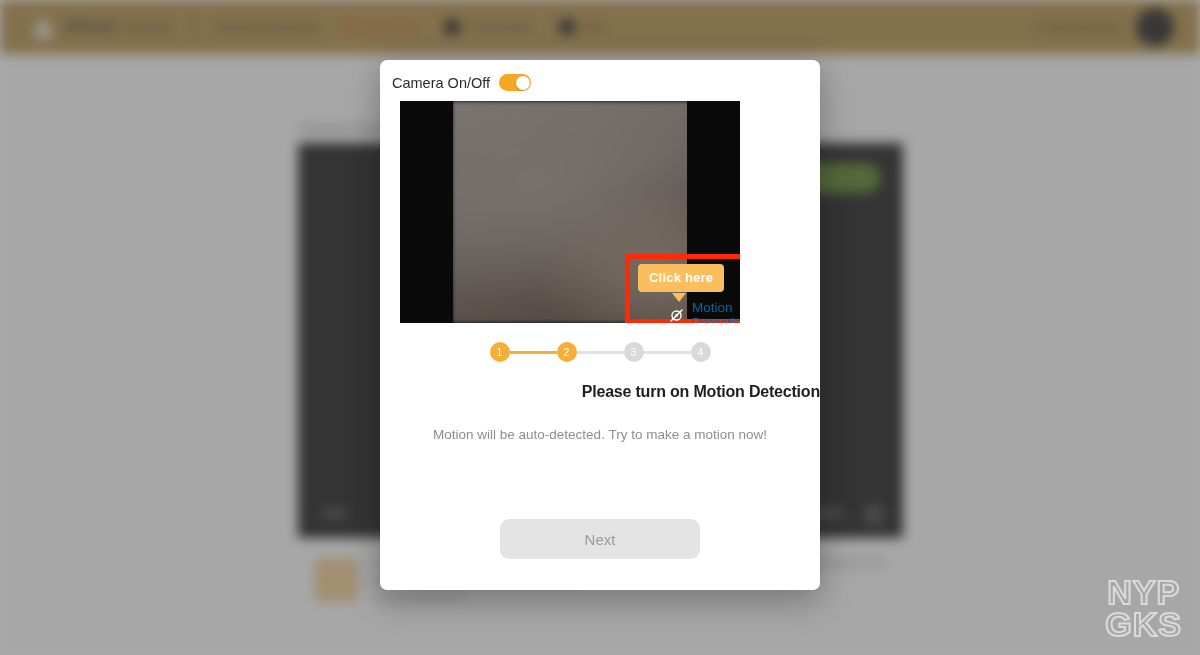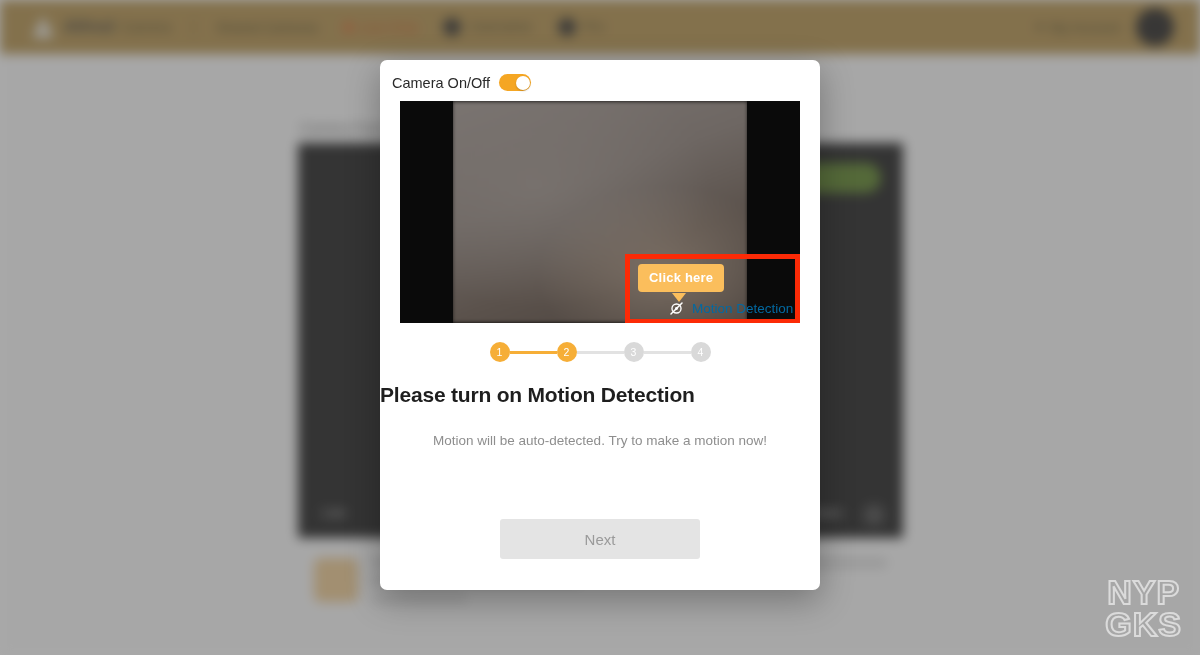--- a/index.html
+++ b/index.html
@@ -158,21 +158,21 @@
   .toggle .knob {
     position: absolute; right: 1.5px; top: 1.5px;
     width: 14px; height: 14px; border-radius: 50%;
     background: #ffffff;
     box-shadow: 0 1px 2px rgba(0,0,0,.2);
   }
 
   
   #video-wrap {
     position: relative;
-    width: 400px; height: 222px;
+    width: 340px; height: 222px;
     margin: 0 20px;
     background: #000;
     overflow: hidden;
   }
   #video-frame {
     position: absolute;
     left: 52px; top: 0;
     width: 296px; height: 222px;
     background:
       radial-gradient(ellipse 60% 55% at 72% 78%, rgba(150,135,120,.55), rgba(0,0,0,0) 72%),
@@ -244,42 +244,42 @@
     flex: none;
   }
   .step-dot.active { background: #f6ae37; }
   .step-bar {
     width: 47px; height: 3px; background: #e2e2e2;
   }
   .step-bar.active { background: #f6ae37; }
 
   
   #modal-title {
-    text-align: left;
-    font-size: 21px;
+    text-align: right;
+    font-size: 16px;
     font-weight: bold;
     color: #1e1e1e;
     margin-top: 21px;
     letter-spacing: -.2px;
   }
   #modal-subtitle {
     text-align: center;
     font-size: 13.5px;
     color: #8e8e8e;
     margin-top: 26px;
   }
 
   
   #next-btn {
     position: absolute;
     left: 50%; transform: translateX(-50%);
     bottom: 31px;
     width: 200px; height: 40px;
     border: none;
-    border-radius: 3px;
+    border-radius: 9px;
     background: #e4e4e4;
     color: #9a9a9a;
     font-size: 15px;
     font-family: "Liberation Sans", sans-serif;
     cursor: default;
   }
 
   
   #watermark {
     position: absolute;

